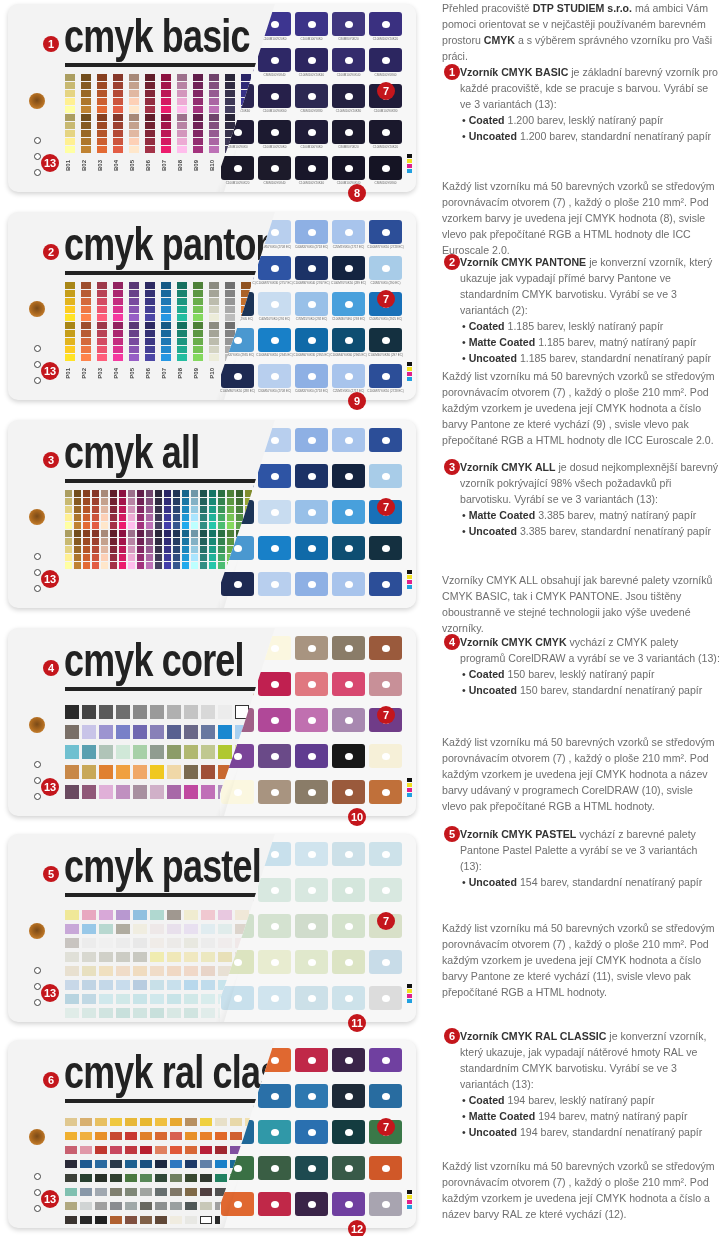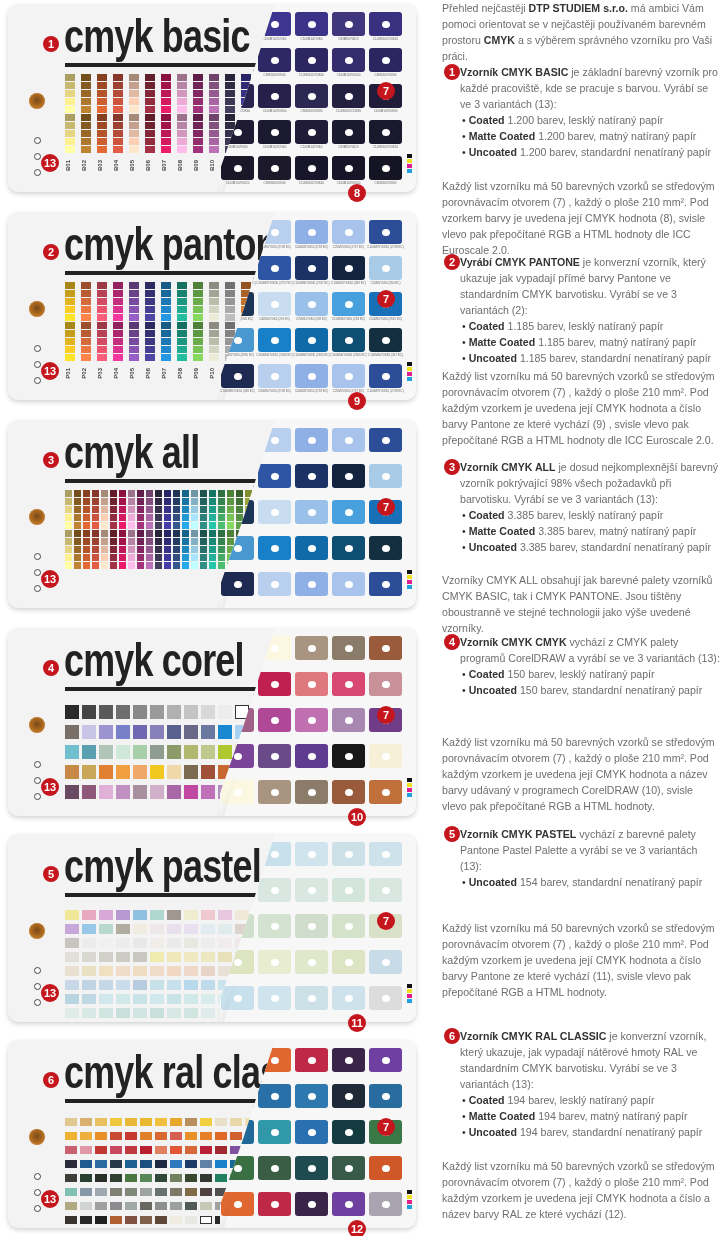--- a/index.html
+++ b/index.html
@@ -1869,49 +1869,47 @@
         </div>
       </div>
       <div class="peel-shadow"></div>
       <span class="badge lg badge-7">7</span>
     </div>
     <span class="badge lg" style="position: absolute; left: 348px; top: 1220px; z-index: 5;">12</span>
   </div>
 
 <div class="text-col">
   <p class="para" style="top:0px;">
-    <span>Přehled nejčastěji</span>
+    <span>Přehled pracoviště</span>
     <b>DTP STUDIEM s.r.o.</b>
     <span>má ambici Vám pomoci orientovat se v nejčastěji používaném barevném prostoru</span>
     <b>CMYK</b>
     <span>a s výběrem správného vzorníku pro Vaši práci.</span>
   </p>
   <div id="sections">
       <div class="section" style="top: 64px;">
         <p class="head"><span class="badge">1</span><span class="name">Vzorník CMYK BASIC</span> <span>je základní barevný vzorník pro každé pracoviště, kde se pracuje s barvou. Vyrábí se ve 3 variantách (13):</span></p>
         <ul>
           <li><span class="vname">Coated</span> <span>1.200 barev,</span> <span>lesklý natíraný papír</span></li>
-          <li><span class="vname">Matte Coated</span> <span>1.200 barev,</span> <span>matný natíraný papír</span></li>
           <li><span class="vname">Uncoated</span> <span>1.200 barev,</span> <span>standardní nenatíraný papír</span></li>
         </ul>
       </div>
       <p class="para" style="top: 178px;">Každý list vzorníku má 50 barevných vzorků se středovým porovnávacím otvorem (7) , každý o ploše 210 mm². Pod vzorkem barvy je uvedena její CMYK hodnota (8), svisle vlevo pak přepočítané RGB a HTML hodnoty dle ICC Euroscale 2.0.</p>
       <div class="section" style="top: 254px;">
-        <p class="head"><span class="badge">2</span><span class="name">Vyrábí CMYK PANTONE</span> <span>je konverzní vzorník, který ukazuje jak vypadají přímé barvy Pantone ve standardním CMYK barvotisku. Vyrábí se ve 3 variantách (2):</span></p>
+        <p class="head"><span class="badge">2</span><span class="name">Vzorník CMYK PANTONE</span> <span>je konverzní vzorník, který ukazuje jak vypadají přímé barvy Pantone ve standardním CMYK barvotisku. Vyrábí se ve 3 variantách (2):</span></p>
         <ul>
           <li><span class="vname">Coated</span> <span>1.185 barev,</span> <span>lesklý natíraný papír</span></li>
           <li><span class="vname">Matte Coated</span> <span>1.185 barev,</span> <span>matný natíraný papír</span></li>
           <li><span class="vname">Uncoated</span> <span>1.185 barev,</span> <span>standardní nenatíraný papír</span></li>
         </ul>
       </div>
       <p class="para" style="top: 368px;">Každý list vzorníku má 50 barevných vzorků se středovým porovnávacím otvorem (7) , každý o ploše 210 mm². Pod každým vzorkem je uvedena její CMYK hodnota a číslo barvy Pantone ze které vychází (9) , svisle vlevo pak přepočítané RGB a HTML hodnoty dle ICC Euroscale 2.0.</p>
       <div class="section" style="top: 459px;">
         <p class="head"><span class="badge">3</span><span class="name">Vzorník CMYK ALL</span> <span>je dosud nejkomplexnější barevný vzorník pokrývající 98% všech požadavků při barvotisku. Vyrábí se ve 3 variantách (13):</span></p>
         <ul>
-          <li><span class="vname">Coated</span> <span>3.385 barev,</span> <span>lesklý natíraný papír</span></li>
           <li><span class="vname">Matte Coated</span> <span>3.385 barev,</span> <span>matný natíraný papír</span></li>
           <li><span class="vname">Uncoated</span> <span>3.385 barev,</span> <span>standardní nenatíraný papír</span></li>
         </ul>
       </div>
       <p class="para" style="top: 572px;">Vzorníky CMYK ALL obsahují jak barevné palety vzorníků CMYK BASIC, tak i CMYK PANTONE. Jsou tištěny oboustranně ve stejné technologii jako výše uvedené vzorníky.</p>
       <div class="section" style="top: 634px;">
         <p class="head"><span class="badge">4</span><span class="name">Vzorník CMYK CMYK</span> <span>vychází z CMYK palety programů CorelDRAW a vyrábí se ve 3 variantách (13):</span></p>
         <ul>
           <li><span class="vname">Coated</span> <span>150 barev,</span> <span>lesklý natíraný papír</span></li>
           <li><span class="vname">Uncoated</span> <span>150 barev,</span> <span>standardní nenatíraný papír</span></li>

